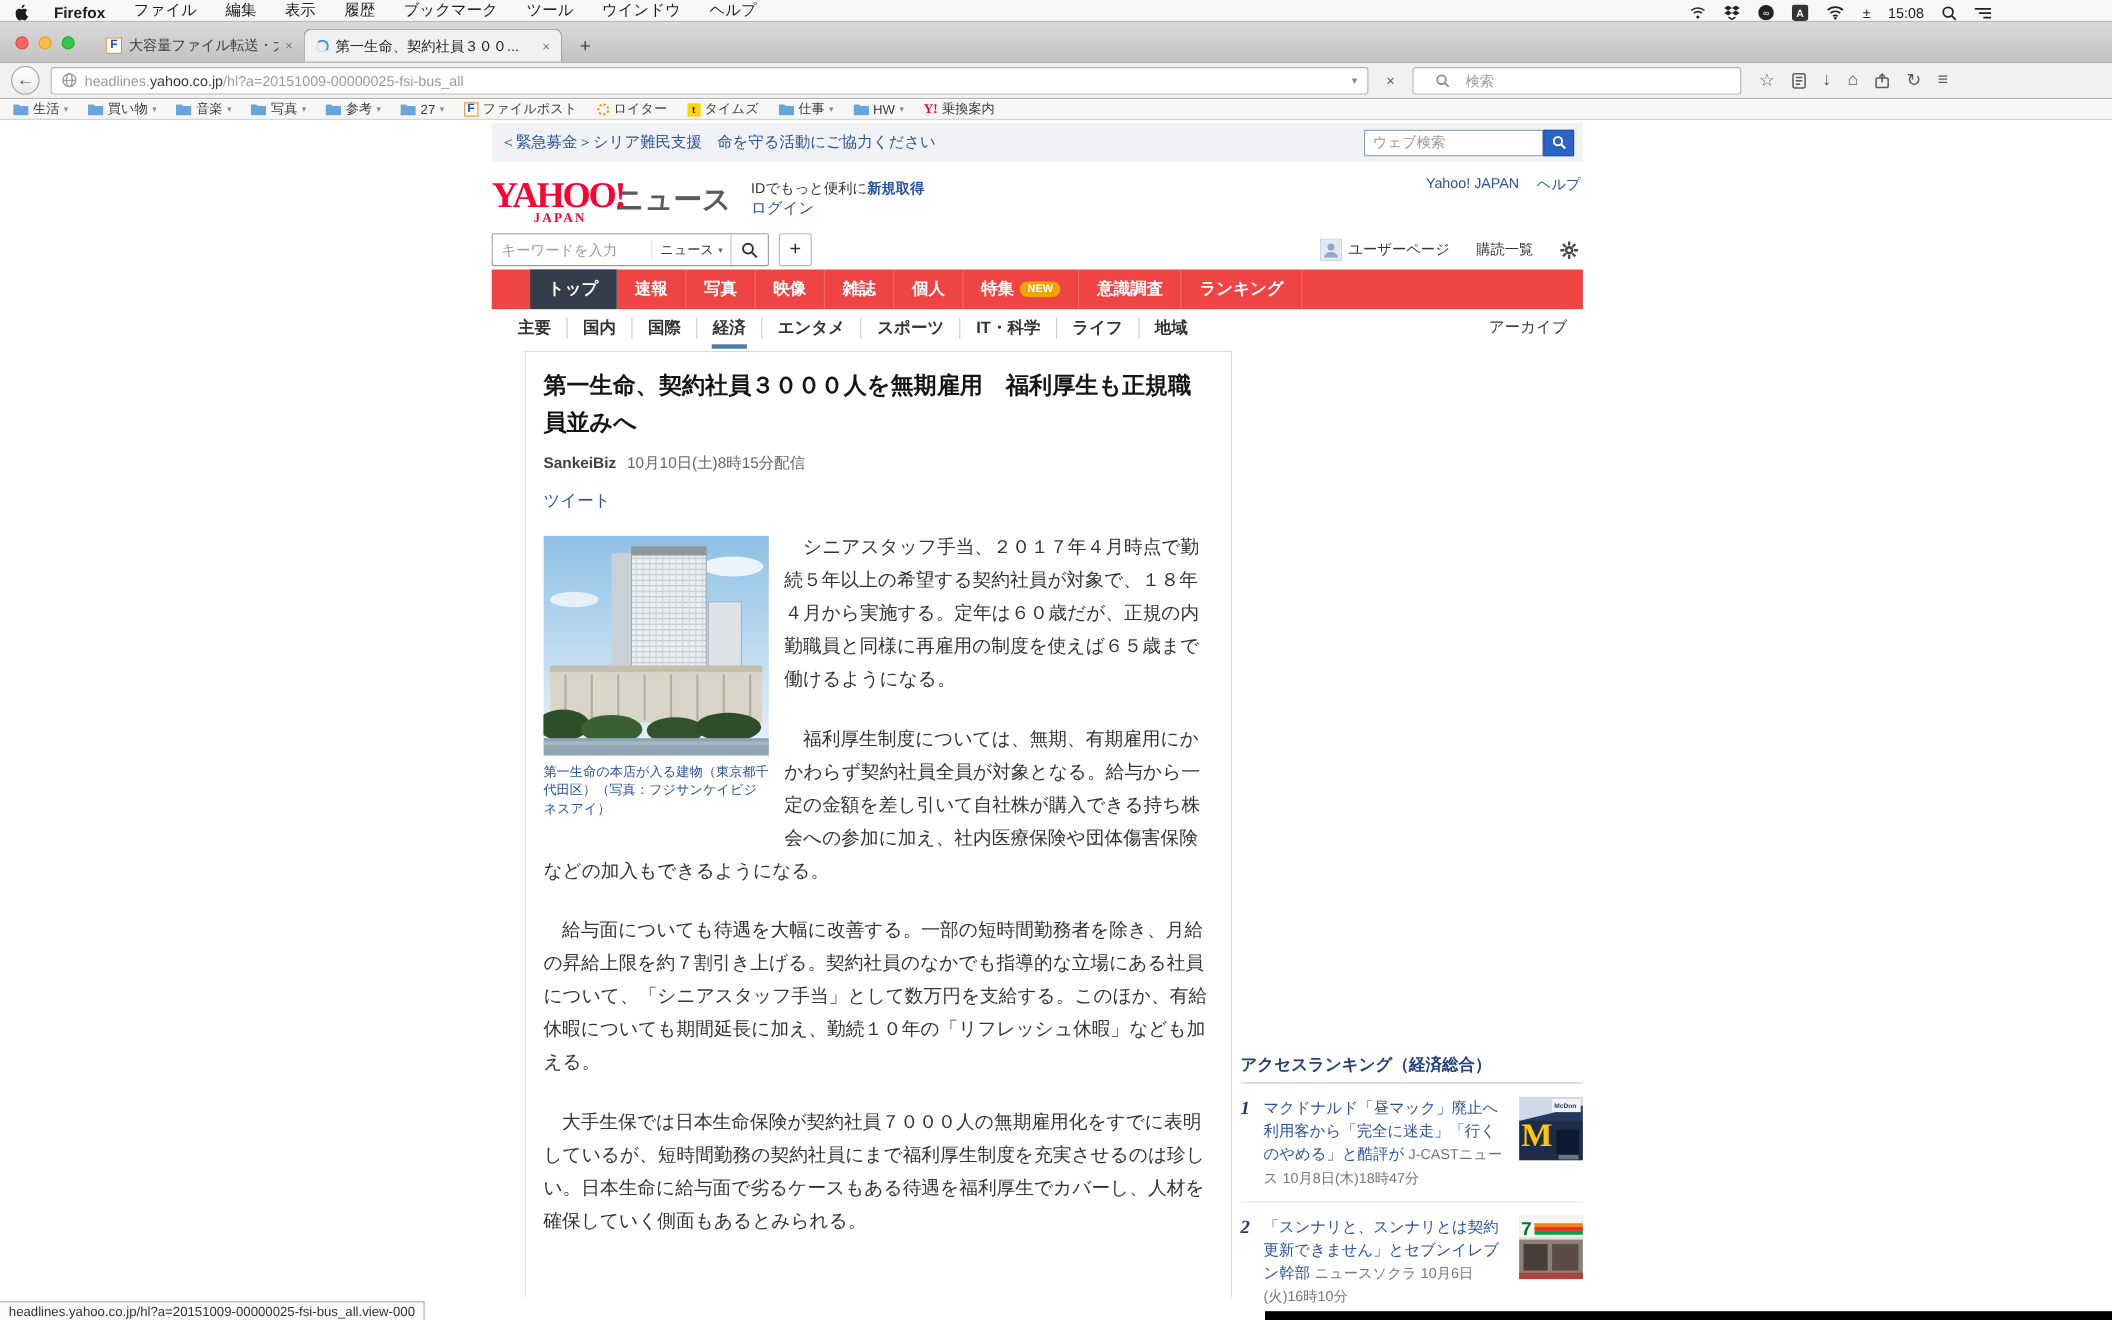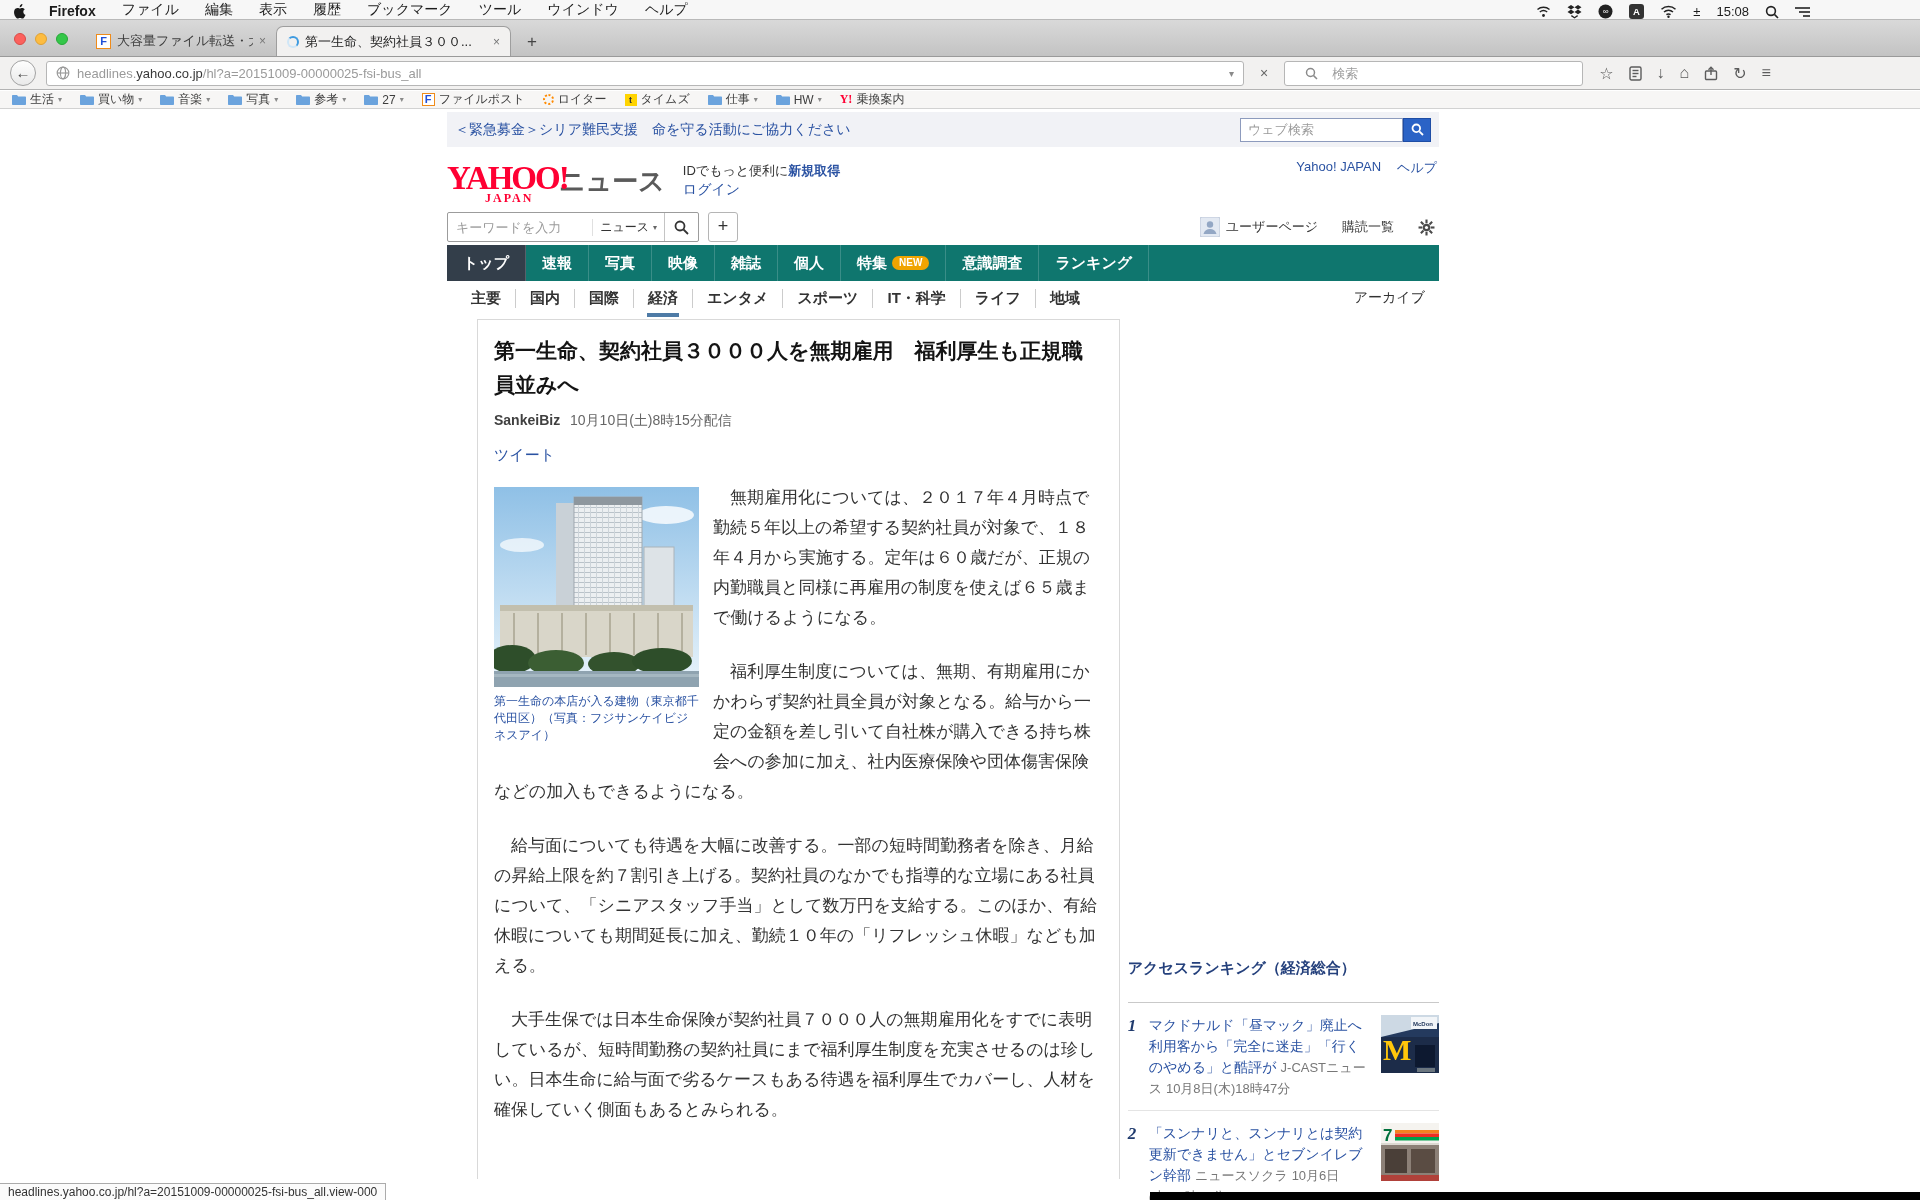--- a/index.html
+++ b/index.html
@@ -97,21 +97,21 @@
   .news-search input { flex:1; border:none; outline:none; font-size:13px; padding:0 8px; min-width:0; font-family:inherit; }
   .news-search input::placeholder { color:#9b9b9b; }
   .scope { font-size:12px; color:#333; padding:0 7px; border-left:1px solid #e0e0e0; white-space:nowrap; display:flex; align-items:center; gap:4px; }
   .scope .caret { font-size:8px; color:#666; }
   .lens-btn { width:34px; align-self:stretch; border-left:1px solid #c4c4c4; display:flex; align-items:center; justify-content:center; }
   .plus-btn { width:30px; height:30px; border:1px solid #b5b5b5; border-radius:3px; background:#fff;
     margin-left:9px; font-size:18px; color:#333; text-align:center; line-height:27px; }
   .sr-right { margin-left:auto; display:flex; align-items:center; gap:24px; font-size:13px; color:#333; padding-right:4px; }
   .user-chip { display:flex; align-items:center; gap:6px; }
 
-  .main-nav { height:36px; background:#0f766e; display:flex; }
+  .main-nav { height:36px; background:#ef4444; display:flex;padding-left:35px; }
   .nav-tab { padding:0 16px; line-height:36px; color:#fff; font-size:15px; font-weight:bold;
     border-right:1px solid rgba(255,255,255,0.18); display:flex; align-items:center; gap:5px; white-space:nowrap; }
   .nav-tab.active { background:#333e4a; }
   .new-badge { background:#f0a400; color:#fff; font-size:10px; font-weight:bold; border-radius:8px;
     padding:1px 7px; line-height:12px; }
 
   .sub-nav { height:34px; display:flex; align-items:center; font-size:15px; font-weight:bold; color:#333; padding-left:10px; }
   .sub-item { padding:0 14px; position:relative; white-space:nowrap; }
   .sub-item + .sub-item { border-left:1px solid #ccc; }
   .sub-item.active::after { content:""; position:absolute; left:13px; right:13px; bottom:-9px; height:4px; background:#4e7ba6; }
@@ -125,21 +125,21 @@
   .a-byline .src { color:#404040; font-weight:bold; }
   .a-byline .dt { color:#666; margin-left:6px; }
   .a-tweet { margin-top:16px; font-size:15px; }
   .a-tweet span { color:#2a52a2; }
   .a-bodywrap { margin-top:18px; font-size:17px; line-height:30px; color:#333; }
   .a-figure { float:left; width:205px; margin:4px 14px 26px 0; }
   .a-figure .caption { margin-top:6px; font-size:12px; line-height:17px; color:#2a52a2; }
   .a-bodywrap p { margin-bottom:24px; }
 
   .sidebar { width:314px; margin-left:8px; padding-top:640px; }
-  .rank-head { font-size:15px; font-weight:bold; color:#24407c; padding-bottom:24px; border-bottom:1px solid #c9c9c9; }
+  .rank-head { font-size:15px; font-weight:bold; color:#24407c; padding-bottom:6px; border-bottom:1px solid #c9c9c9; }
   .rank-item { display:flex; padding:12px 0 11px; border-bottom:1px solid #e4e4e4; }
   .rank-no { width:21px; flex:none; font-family:"Liberation Serif",serif; font-style:italic; font-weight:bold;
     font-size:17px; color:#1f3a6d; padding-top:1px; }
   .rank-body { flex:1; font-size:14px; line-height:21px; }
   .rank-link { color:#2a52a2; }
   .rank-meta { color:#777; font-size:13px; }
   .rank-thumb { width:58px; height:58px; margin-left:10px; flex:none; }
 
   
   .status-tip { position:absolute; left:0; bottom:0; height:17px; background:#fbfbfb;
@@ -524,21 +524,21 @@
               </g>
               <ellipse cx="18" cy="172" rx="24" ry="14" fill="#2e4e2a"></ellipse>
               <ellipse cx="62" cy="176" rx="28" ry="13" fill="#3b5e33"></ellipse>
               <ellipse cx="120" cy="177" rx="26" ry="12" fill="#33522d"></ellipse>
               <ellipse cx="168" cy="174" rx="30" ry="13" fill="#2e4e2a"></ellipse>
               <rect x="0" y="184" width="205" height="16" fill="#8fa3b0"></rect>
               <rect x="0" y="187" width="205" height="3" fill="#aebfc9" opacity="0.7"></rect>
             </svg>
             <figcaption class="caption">第一生命の本店が入る建物（東京都千代田区）（写真：フジサンケイビジネスアイ）</figcaption>
           </figure>
-          <p>　無期雇用化については、２０１７年４月時点で勤続５年以上の希望する契約社員が対象で、１８年４月から実施する。定年は６０歳だが、正規の内勤職員と同様に再雇用の制度を使えば６５歳まで働けるようになる。</p>
+          <p>　シニアスタッフ手当、２０１７年４月時点で勤続５年以上の希望する契約社員が対象で、１８年４月から実施する。定年は６０歳だが、正規の内勤職員と同様に再雇用の制度を使えば６５歳まで働けるようになる。</p>
           <p>　福利厚生制度については、無期、有期雇用にかかわらず契約社員全員が対象となる。給与から一定の金額を差し引いて自社株が購入できる持ち株会への参加に加え、社内医療保険や団体傷害保険などの加入もできるようになる。</p>
           <p>　給与面についても待遇を大幅に改善する。一部の短時間勤務者を除き、月給の昇給上限を約７割引き上げる。契約社員のなかでも指導的な立場にある社員について、「シニアスタッフ手当」として数万円を支給する。このほか、有給休暇についても期間延長に加え、勤続１０年の「リフレッシュ休暇」なども加える。</p>
           <p>　大手生保では日本生命保険が契約社員７０００人の無期雇用化をすでに表明しているが、短時間勤務の契約社員にまで福利厚生制度を充実させるのは珍しい。日本生命に給与面で劣るケースもある待遇を福利厚生でカバーし、人材を確保していく側面もあるとみられる。</p>
         </div>
       </div>
 
       <div class="sidebar">
         <div class="rank-head">アクセスランキング（経済総合）</div>
 
         <div class="rank-item">

